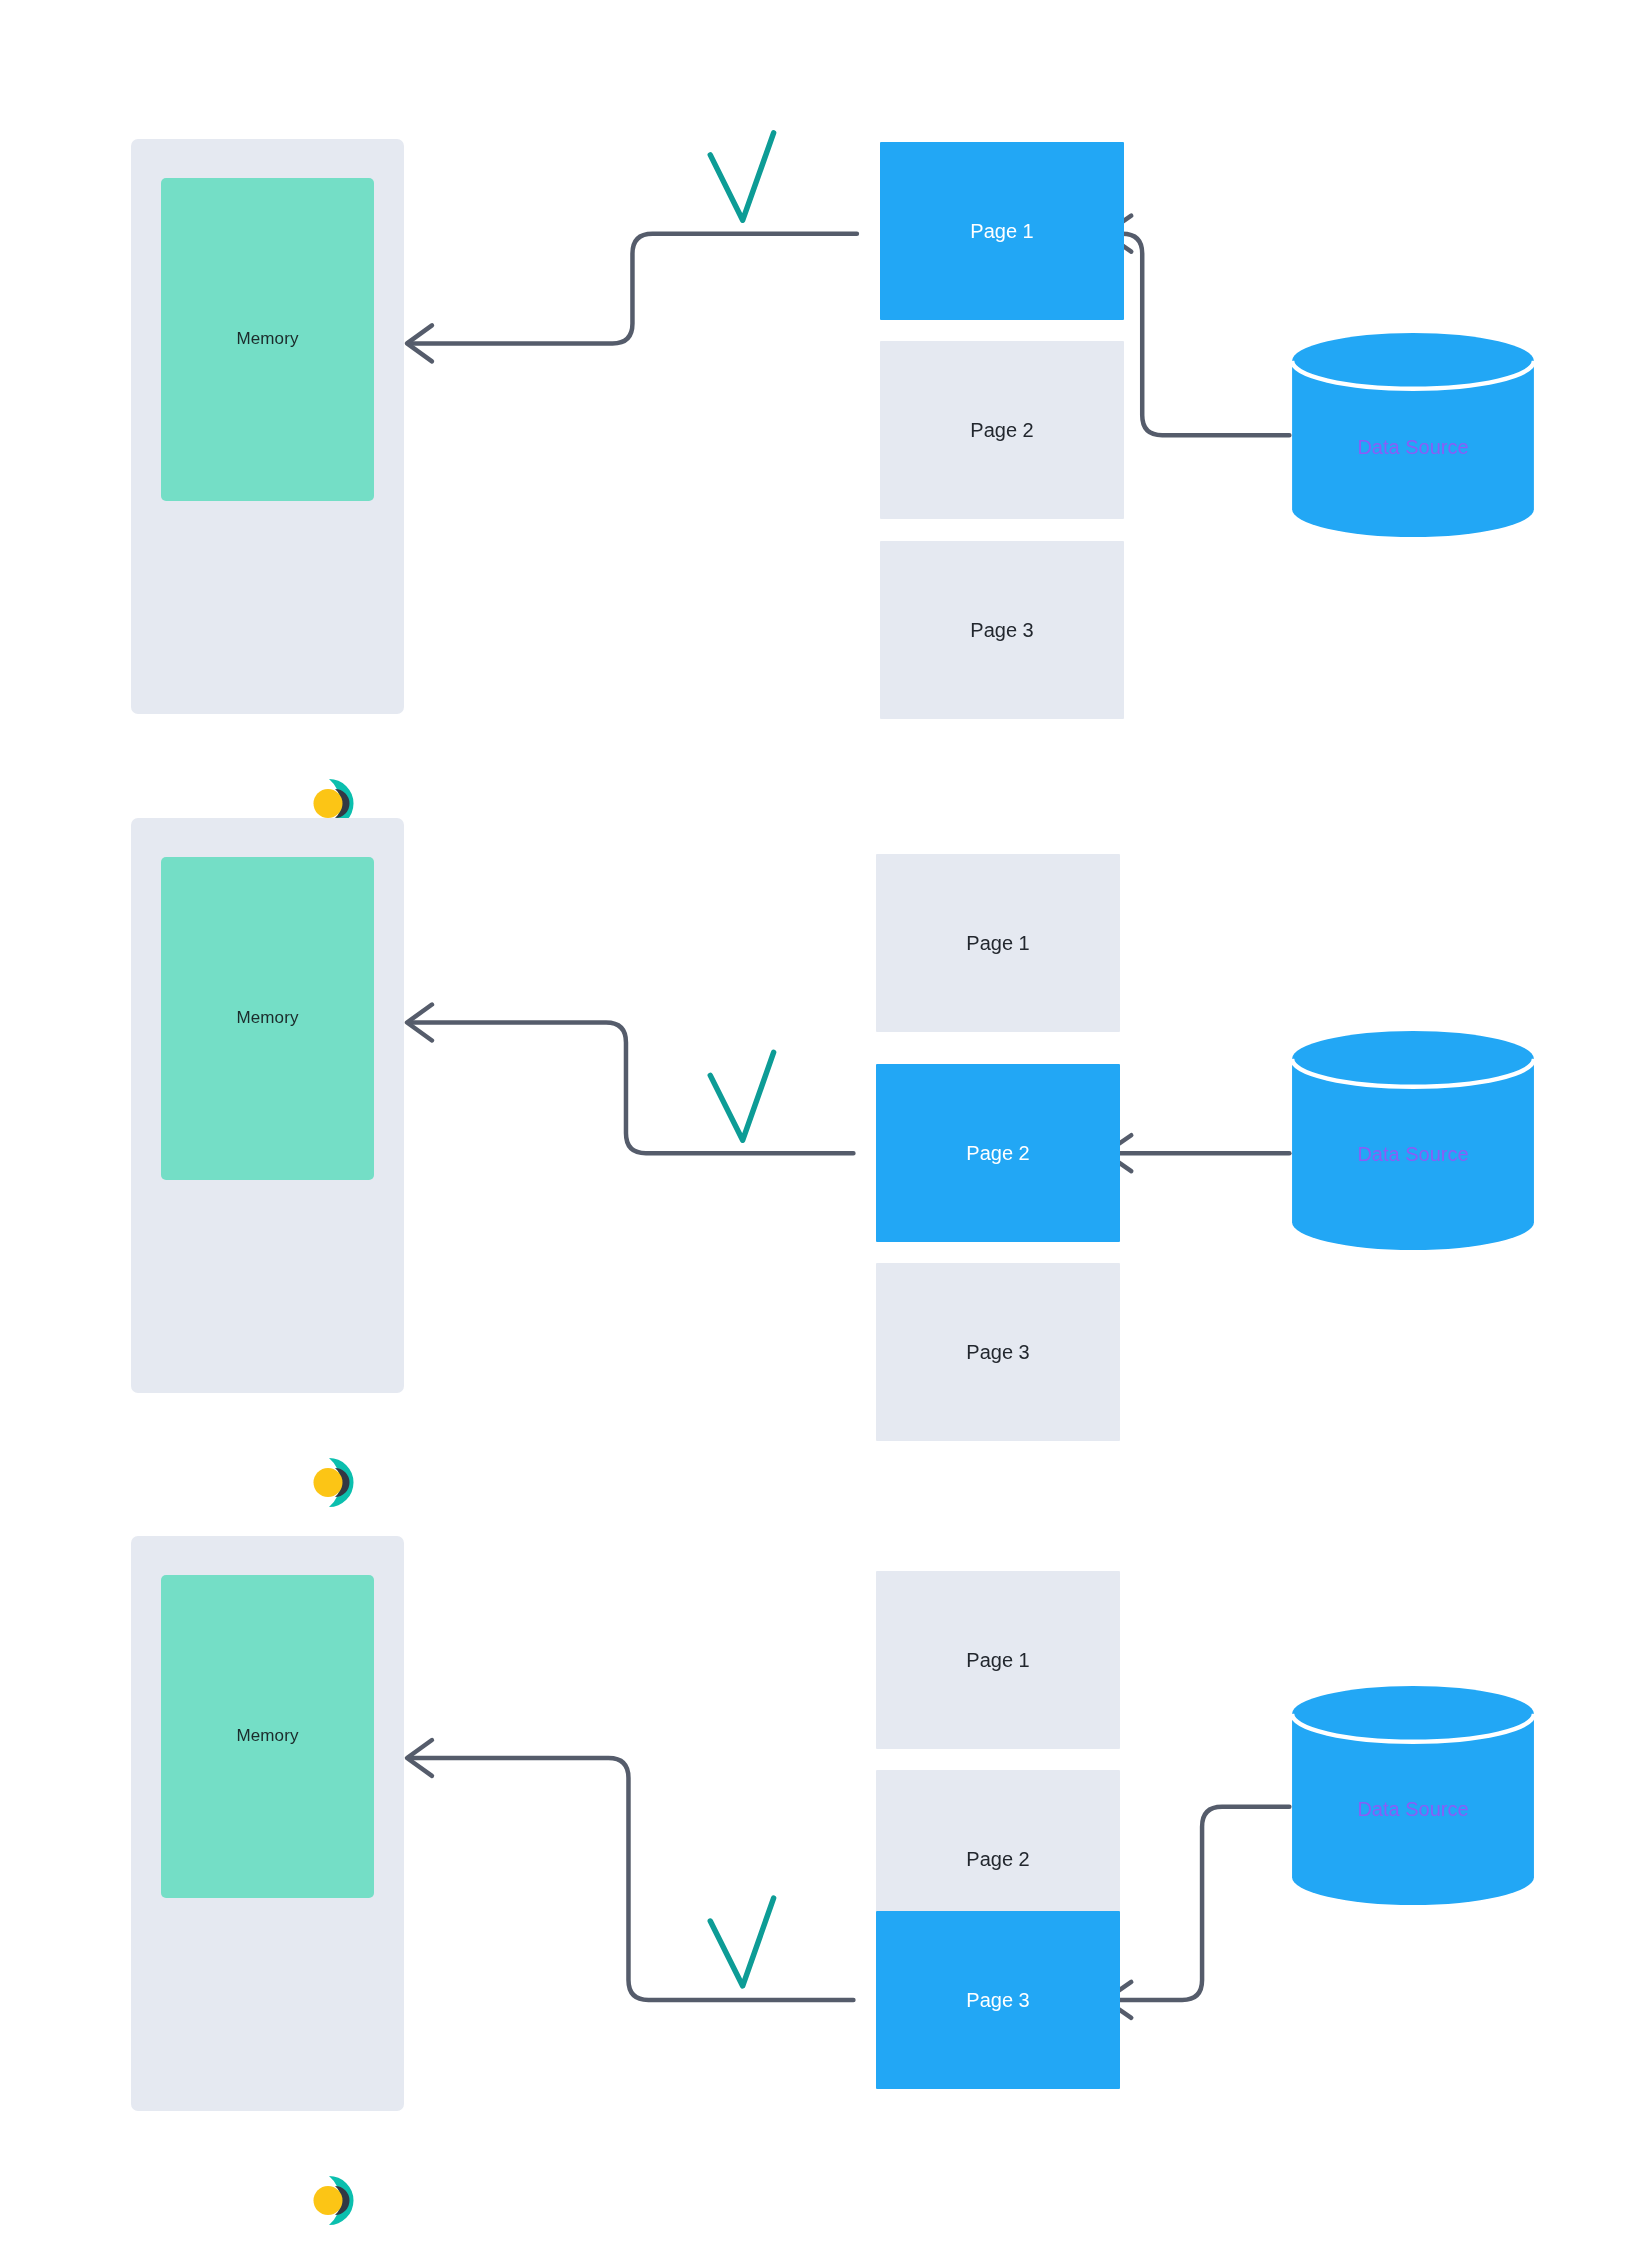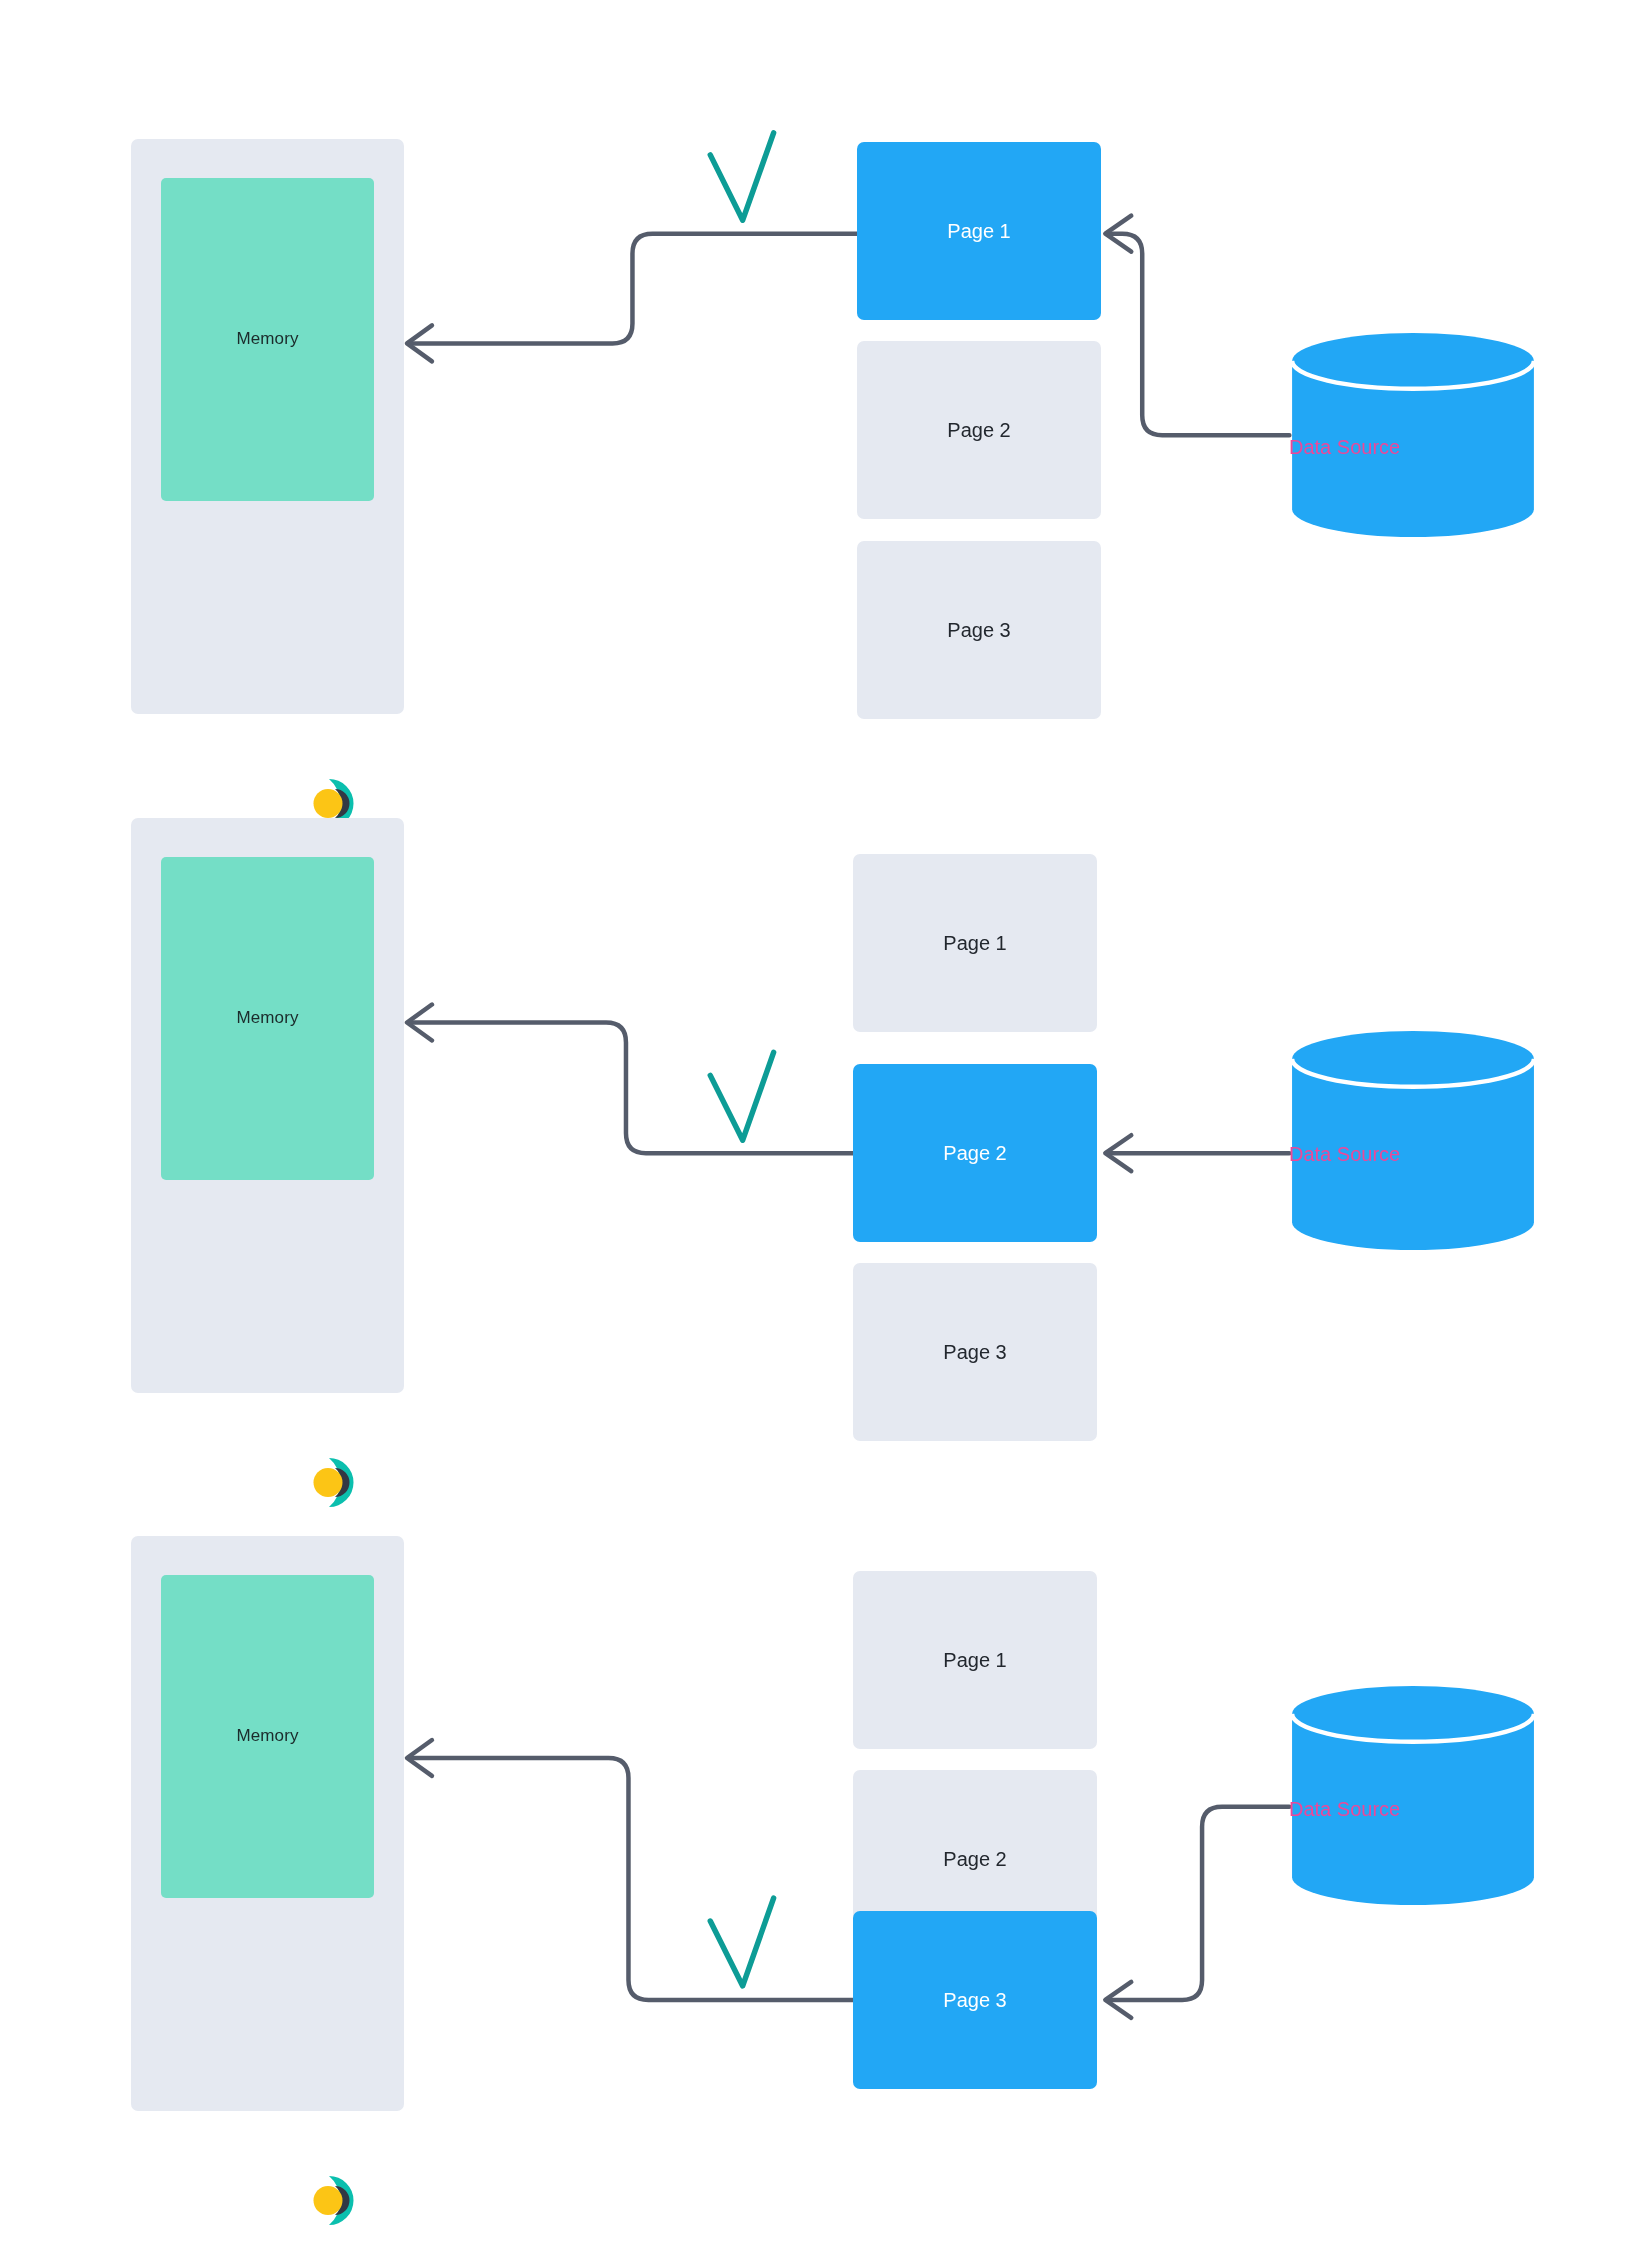--- a/index.html
+++ b/index.html
@@ -57,22 +57,23 @@
   
   .brand-logo {
     position: absolute;
     width: 70px;
     height: 65px;
   }
 
   
   .page-box {
     position: absolute;
-    border-radius: 7px;
+    border-radius: 1px;
     background: #e5e9f1;
+    margin-left: 23px;
   }
   .page-box.active { background: #22a7f5; }
   .page-label {
     position: absolute;
     left: 0; top: 50%;
     width: 100%;
     transform: translateY(-50%);
     text-align: center;
     color: #22272e;
     font-size: 20px;
@@ -81,21 +82,22 @@
   .page-box.active .page-label { color: #ffffff; }
 
   
   .datasource {
     position: absolute;
   }
   .ds-label {
     position: absolute;
     left: 0;
     width: 100%;
-    color: #ec4899;
+    text-align: center;
+    color: #8b5cf6;
     font-size: 20px;
     line-height: 1;
     pointer-events: none;
   }
 
   
   .wires {
     position: absolute;
     left: 0; top: 0;
     width: 1644px;

